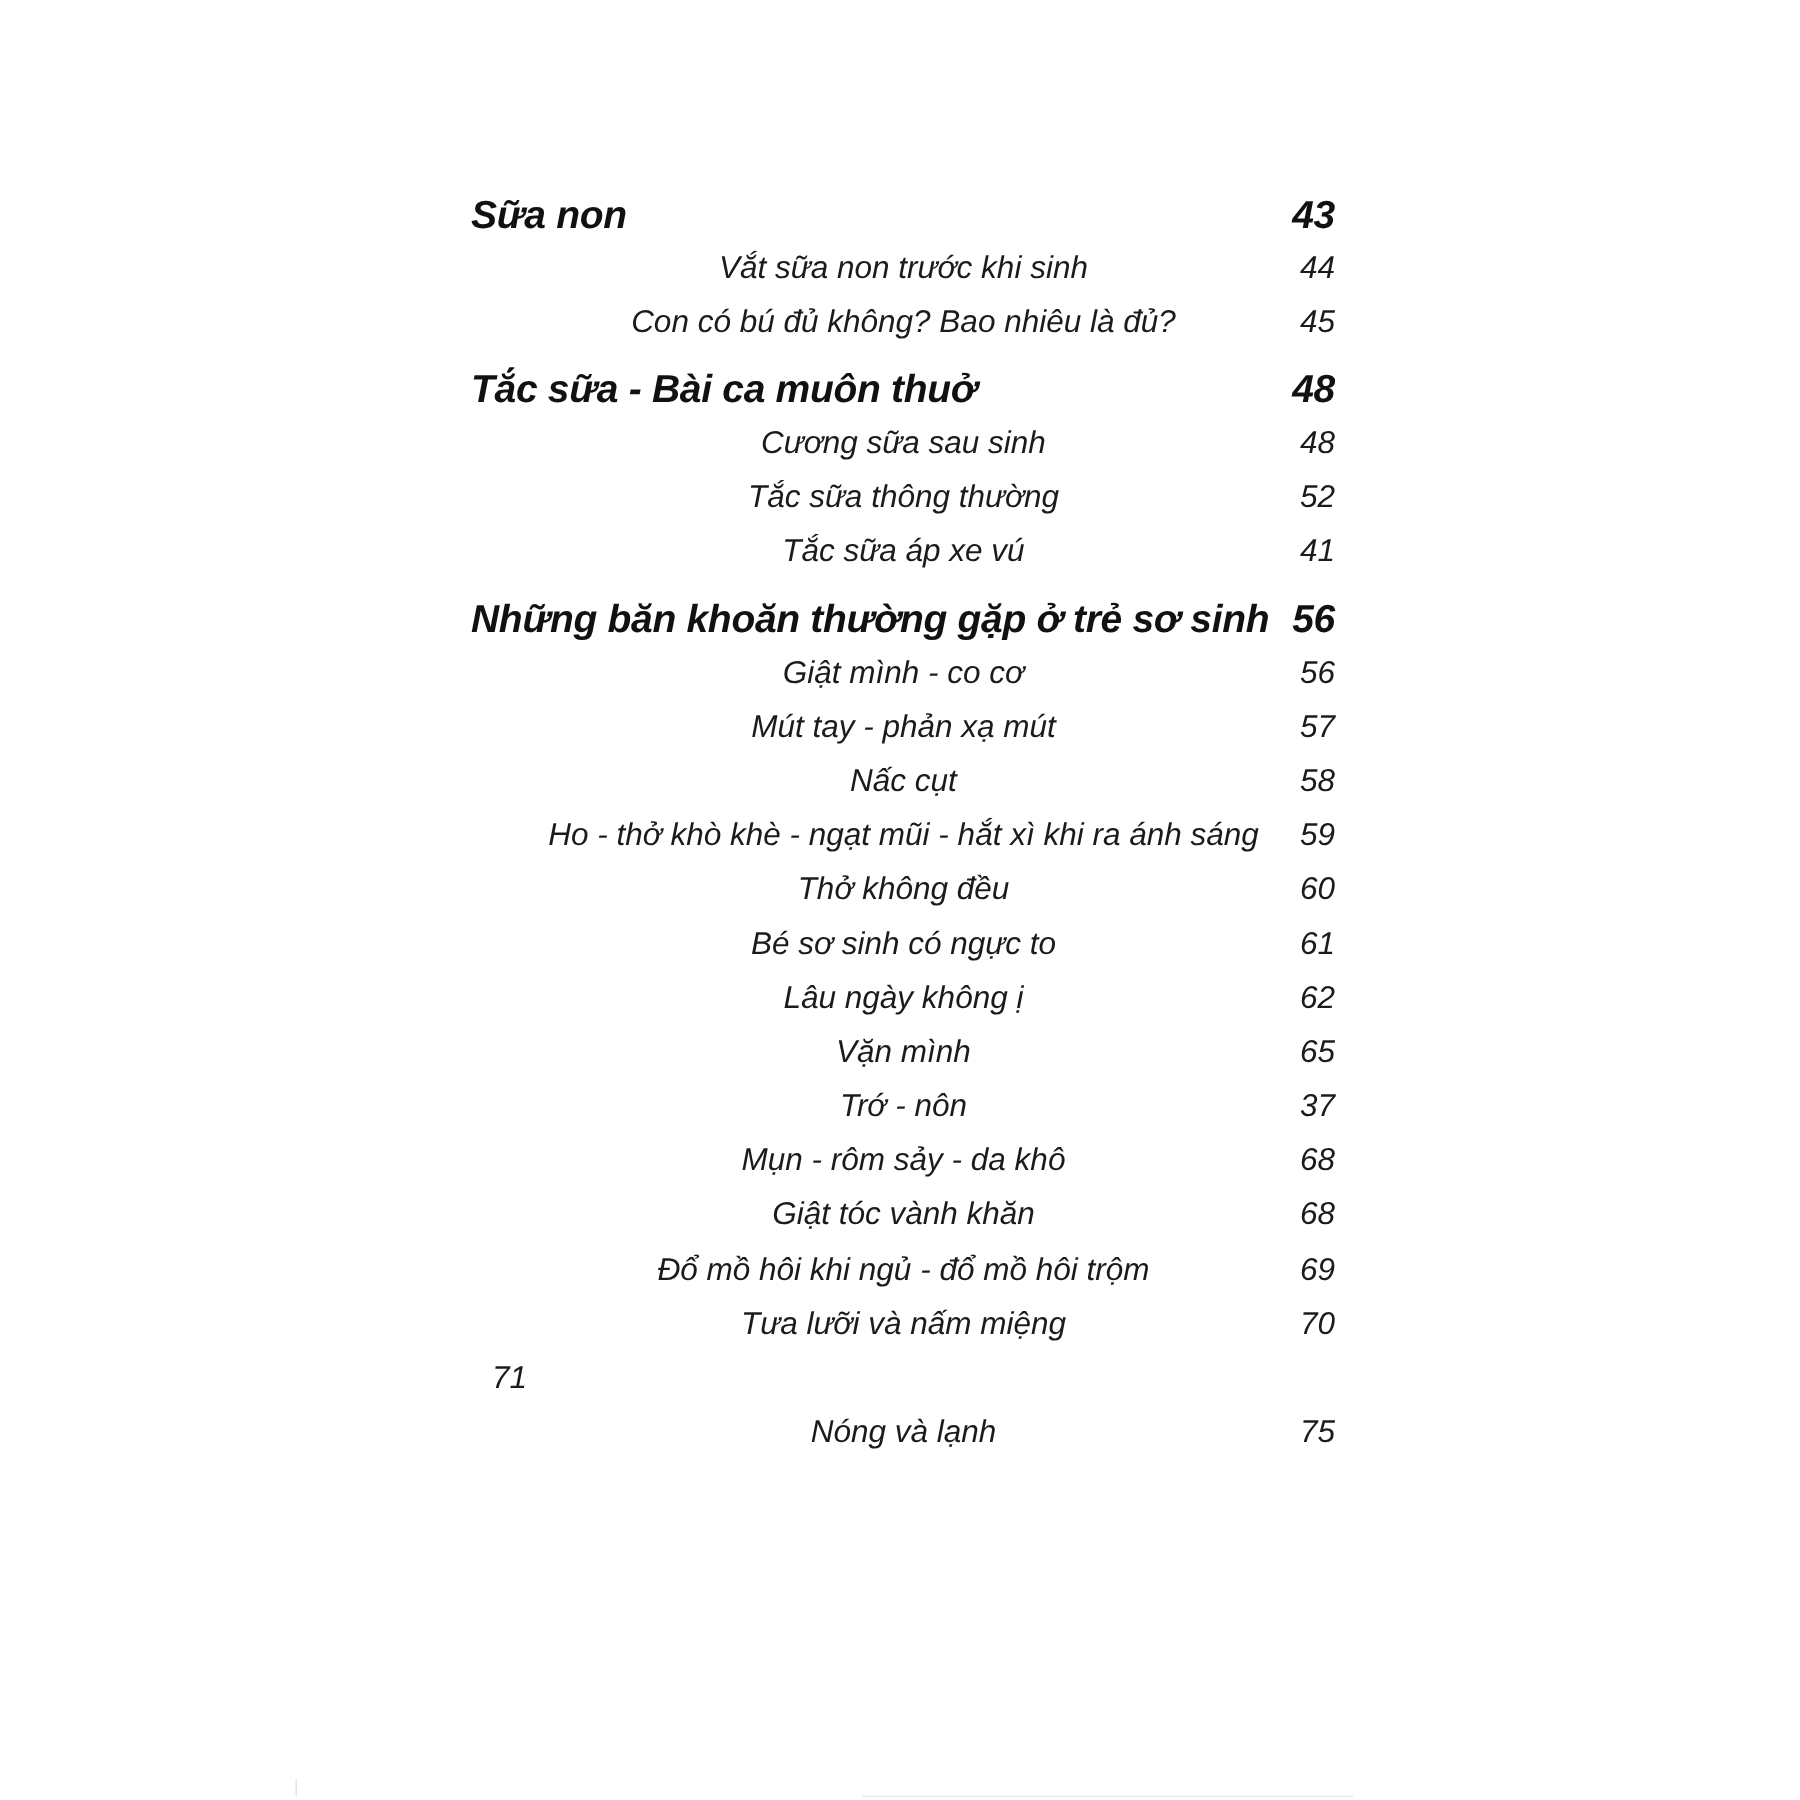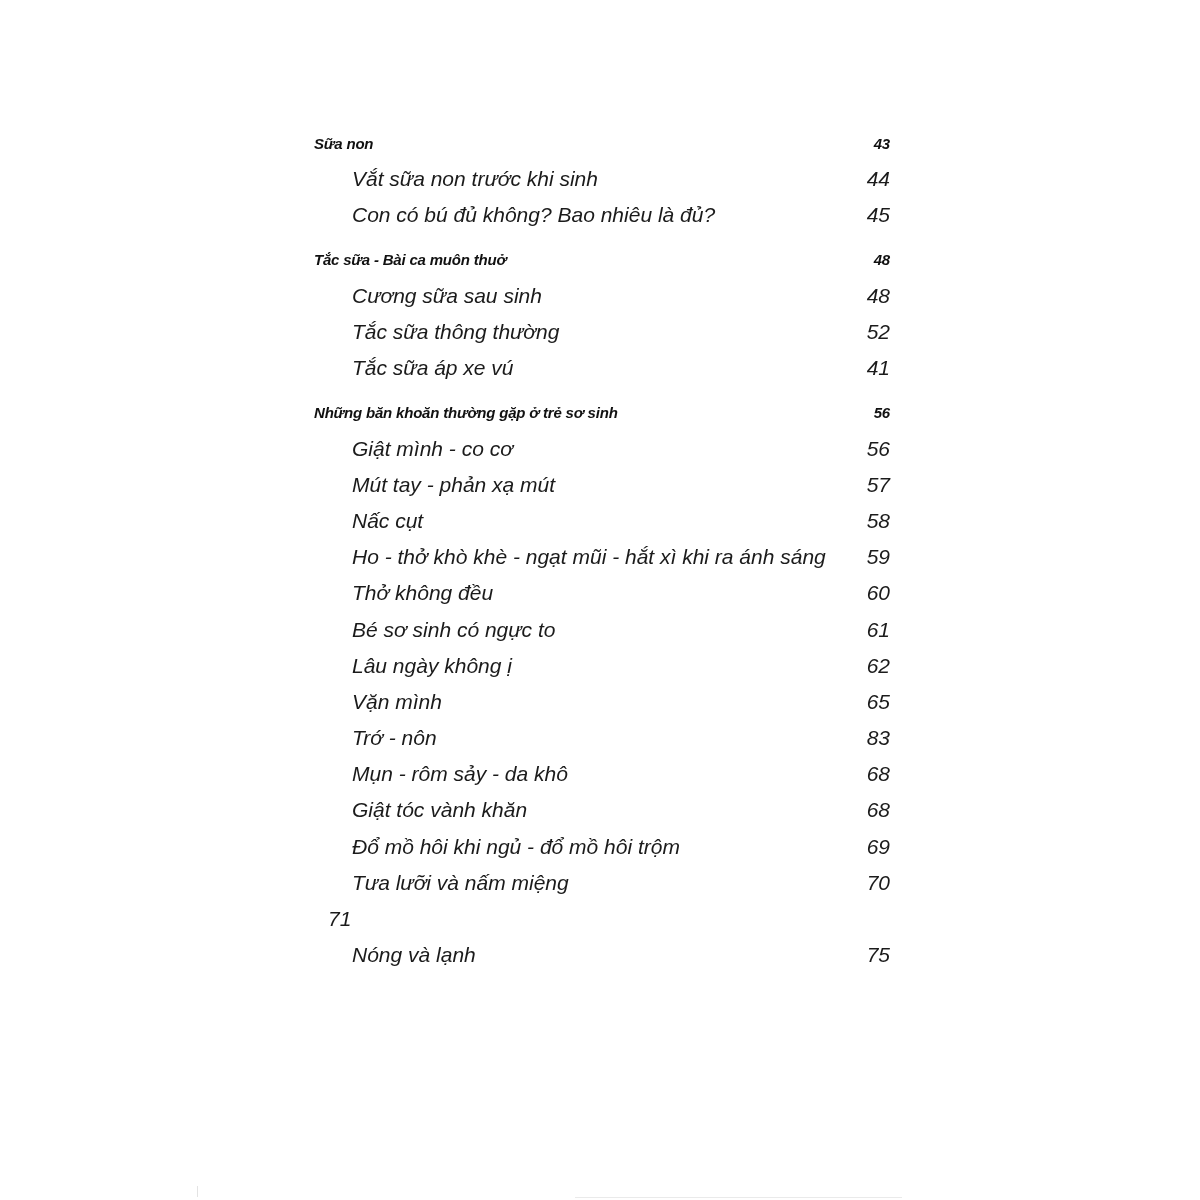--- a/index.html
+++ b/index.html
@@ -31,26 +31,27 @@
     align-items: center;
     height: 36.2px;
     font-style: italic;
     font-size: 21px;
     color: #1b1b1b;
     white-space: nowrap;
   }
   .toc-row.level-1 {
     font-weight: 700;
     margin-top: 8px;
-    font-size: 15px;
+    font-size: 26px;
     letter-spacing: -0.2px;
     color: #111111;
   }
   .toc-row.level-2 .toc-title {
     padding-left: 38px;
+    text-align: center;
   }
   .toc-title {
     flex: 1 1 auto;
     overflow: hidden;
   }
   .toc-page-num {
     flex: 0 0 auto;
     padding-left: 14px;
     text-align: right;
   }
@@ -136,21 +137,21 @@
       <div class="toc-row level-2">
         <span class="toc-title">Lâu ngày không ị</span>
         <span class="toc-page-num">62</span>
       </div>
       <div class="toc-row level-2">
         <span class="toc-title">Vặn mình</span>
         <span class="toc-page-num">65</span>
       </div>
       <div class="toc-row level-2">
         <span class="toc-title">Trớ - nôn</span>
-        <span class="toc-page-num">83</span>
+        <span class="toc-page-num">37</span>
       </div>
       <div class="toc-row level-2">
         <span class="toc-title">Mụn - rôm sảy - da khô</span>
         <span class="toc-page-num">68</span>
       </div>
       <div class="toc-row level-2">
         <span class="toc-title">Giật tóc vành khăn</span>
         <span class="toc-page-num">68</span>
       </div>
       <div class="toc-row level-2">

